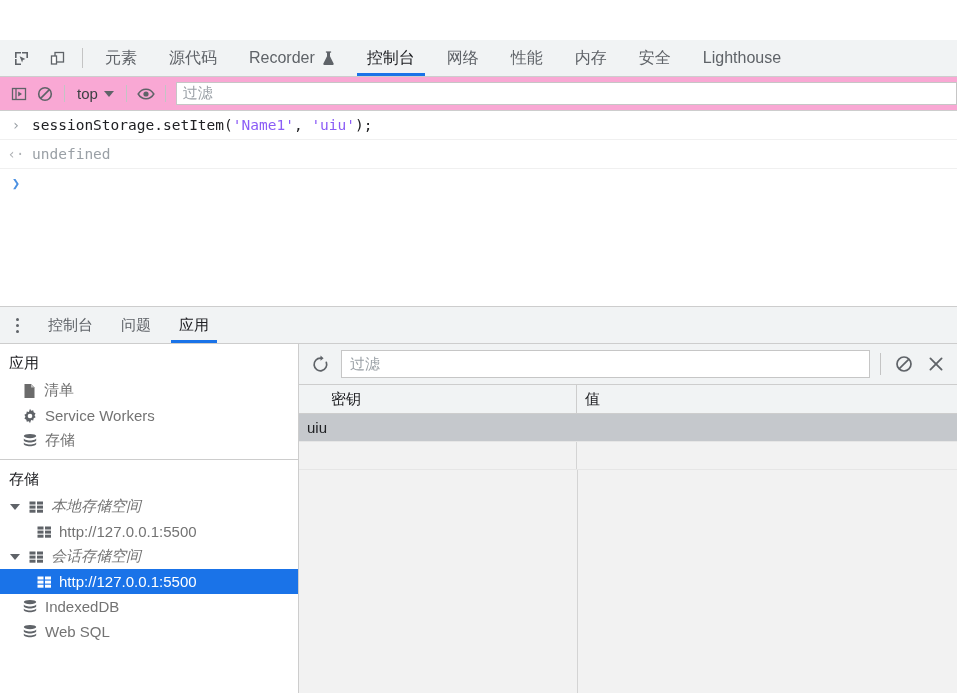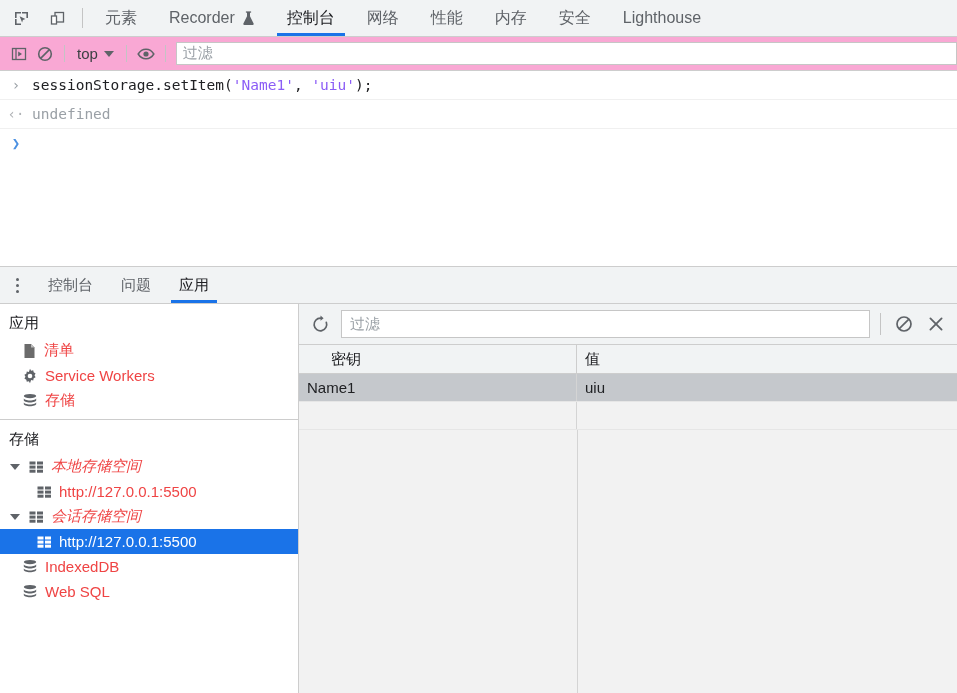--- a/index.html
+++ b/index.html
@@ -20,20 +20,21 @@
 
   
   .topbar {
     height: 36px;
     min-height: 36px;
     background: #f1f3f4;
     border-bottom: 1px solid #cdcdcd;
     display: flex;
     align-items: stretch;
     position: relative;
+    margin-top: 40px;
   }
   .tb-icons {
     display: flex;
     align-items: center;
     padding: 0 6px 0 8px;
     gap: 10px;
   }
   .icon-btn {
     width: 26px; height: 26px;
     display: flex;
@@ -224,21 +225,21 @@
   .sb-divider {
     height: 1px;
     background: #cdcdcd;
     margin: 6px 0 0 0;
   }
   .sb-item {
     display: flex;
     align-items: center;
     height: 25px;
     font-size: 15px;
-    color: #ef4444;
+    color: #737373;
     cursor: pointer;
     padding-left: 22px;
     gap: 7px;
     white-space: nowrap;
   }
   .sb-item.child { padding-left: 37px; }
   .sb-item.tree-top { padding-left: 10px; font-style: italic; }
   .sb-item.selected {
     background: #1a73e8;
     color: #ffffff;
@@ -365,20 +366,23 @@
           <rect x="2.5" y="6" width="5" height="8" fill="#ffffff" stroke="#5f6368" stroke-width="1.3"></rect>
         </svg>
       </div>
     </div>
     <div class="vdiv"></div>
     <div class="tabs">
       <div class="tab">
         <span>元素</span>
       </div>
       <div class="tab">
+        <span>源代码</span>
+      </div>
+      <div class="tab">
         <span>Recorder</span>
         <span class="flask">
           <svg width="13" height="15" viewBox="0 0 13 15">
             <path d="M5 1 h3 v4.2 l3.6 7.2 a1 1 0 0 1 -0.9 1.5 H2.3 a1 1 0 0 1 -0.9 -1.5 L5 5.2 Z" fill="#5f6368"></path>
             <rect x="3.9" y="0.4" width="5.2" height="1.3" fill="#5f6368"></rect>
           </svg>
         </span>
       </div>
       <div class="tab active">
         <span>控制台</span>
@@ -612,21 +616,20 @@
             </svg>
           </div>
         </div>
 
         <div class="table-wrap">
           <div class="thead">
             <div class="th col-key">密钥</div>
             <div class="th col-val">值</div>
           </div>
           <div class="trow selected">
-            <div class="td col-key">Name1</div>
             <div class="td col-val">uiu</div>
           </div>
           <div class="trow empty">
             <div class="td col-key"></div>
             <div class="td col-val"></div>
           </div>
           <div class="table-filler">
             <div class="filler-key"></div>
             <div></div>
           </div>

